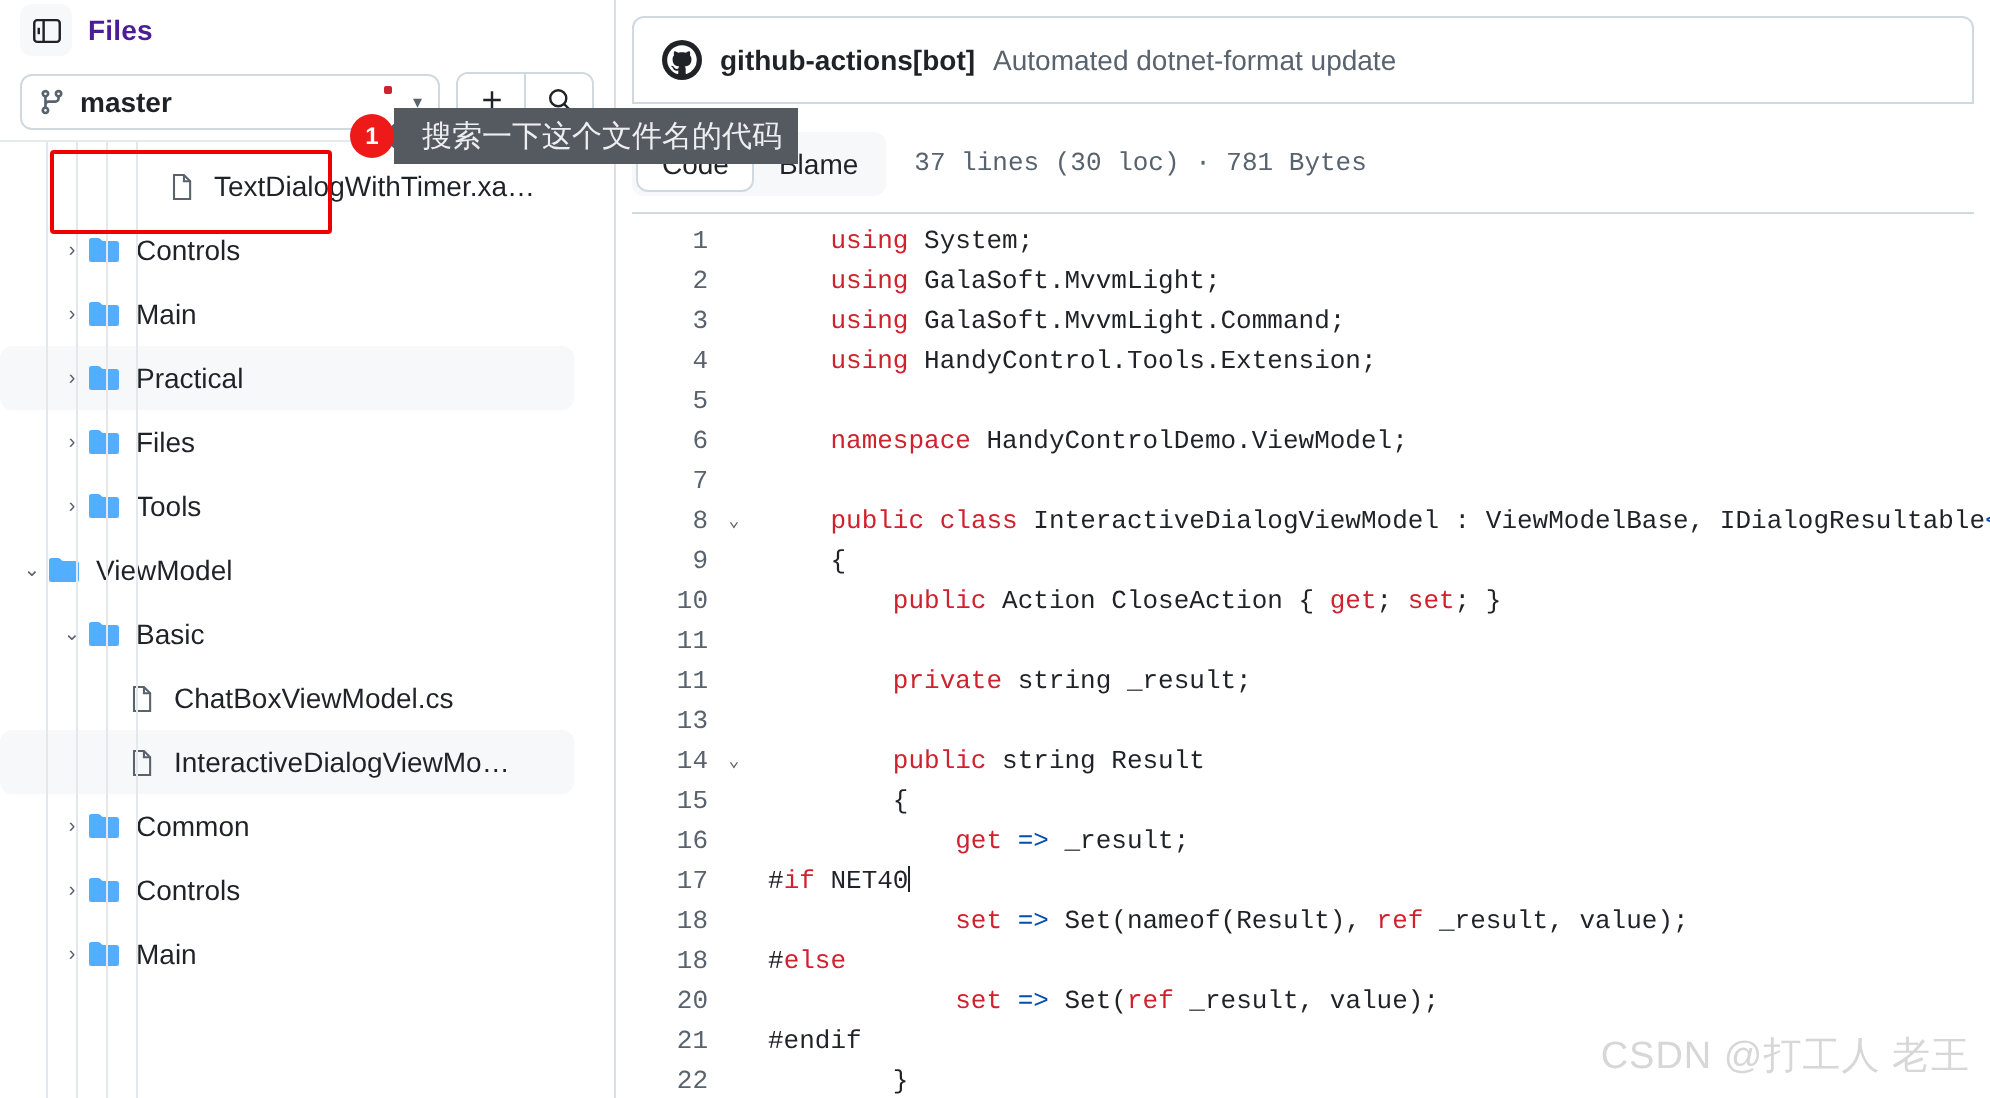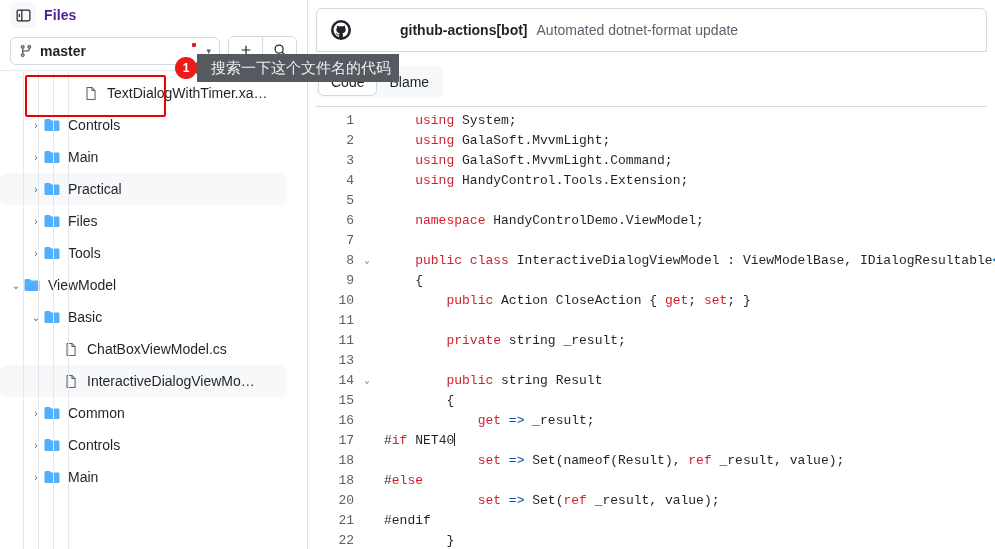--- a/index.html
+++ b/index.html
@@ -312,21 +312,20 @@
     align-items: center;
     padding: 0 14px;
     gap: 9px;
     box-sizing: border-box;
     background: #fff;
   }
   .commit-author {
     font-size: 14px;
     font-weight: 600;
     color: #1f2328;
-    margin-left: 40px;
   }
   .commit-msg {
     font-size: 14px;
     color: #59636e;
   }
 
   .file-toolbar {
     margin: 12px 8px 0 8px;
     height: 36px;
     display: flex;
@@ -623,20 +622,21 @@
       </span>
       <span class="commit-author">github-actions[bot]</span>
       <span class="commit-msg">Automated dotnet-format update</span>
     </div>
 
     <div class="file-toolbar">
       <div class="seg" id="seg-root">
           <div class="seg-item active">Code</div>
           <div class="seg-item">Blame</div>
         </div>
+      <div class="file-meta">37 lines (30 loc) · 781 Bytes</div>
     </div>
 
     <div class="code-area">
       <table class="code-table">
         <tbody id="code-root">
             <tr>
               <td class="ln">1</td>
               <td class="fold"></td>
               <td class="src"><span>    </span><span class="k">using</span><span> System;</span></td>
             </tr>
@@ -742,14 +742,15 @@
             </tr>
             <tr>
               <td class="ln">22</td>
               <td class="fold"></td>
               <td class="src"><span>        }</span></td>
             </tr>
           </tbody>
       </table>
     </div>
 
+    <div class="watermark">CSDN @打工人 老王</div>
   </div>
 </div>
 
 </body></html>

